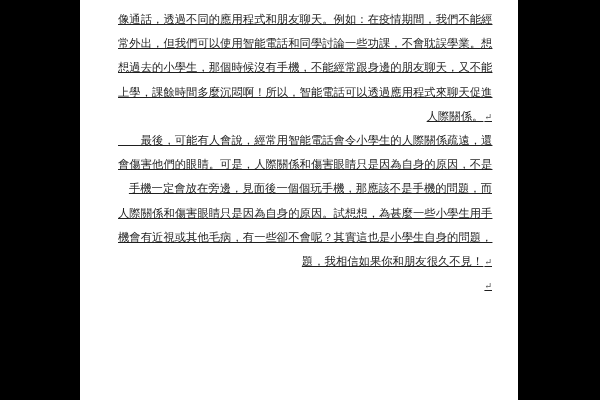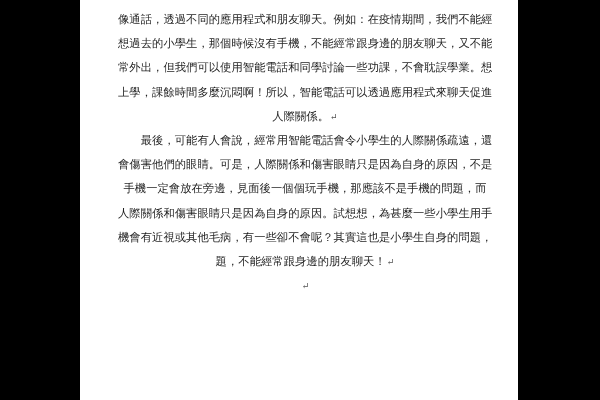--- a/index.html
+++ b/index.html
@@ -38,48 +38,49 @@
     margin: 0;
     padding: 0;
   }
   .text-line {
     height: 24.2px;
     line-height: 24.2px;
     font-size: 11.3px;
     letter-spacing: 0.05px;
     color: #1f1f1f;
     white-space: nowrap;
-    text-align: center;
+    text-align: right;
+    text-decoration: underline;
   }
   .return-mark {
     font-size: 9px;
     color: #555;
     margin-left: 1px;
     vertical-align: baseline;
   }
 </style>
 </head>
 <body>
 
 <div class="stage">
   <div class="letterbox left"></div>
   <div class="paper" id="paper">
       <div class="paragraph">
         <div class="text-line"><span>像通話，透過不同的應用程式和朋友聊天。例如：在疫情期間，我們不能經</span></div>
+        <div class="text-line"><span>常外出，但我們可以使用智能電話和同學討論一些功課，不會耽誤學業。想</span></div>
         <div class="text-line"><span>想過去的小學生，那個時候沒有手機，不能經常跟身邊的朋友聊天，又不能</span></div>
-        <div class="text-line"><span>常外出，但我們可以使用智能電話和同學討論一些功課，不會耽誤學業。想</span></div>
         <div class="text-line"><span>上學，課餘時間多麼沉悶啊！所以，智能電話可以透過應用程式來聊天促進</span></div>
         <div class="text-line"><span>人際關係。</span><span class="return-mark">↵</span></div>
       </div>
       <div class="paragraph">
         <div class="text-line"><span>　　最後，可能有人會說，經常用智能電話會令小學生的人際關係疏遠，還</span></div>
         <div class="text-line"><span>會傷害他們的眼睛。可是，人際關係和傷害眼睛只是因為自身的原因，不是</span></div>
         <div class="text-line"><span>手機一定會放在旁邊，見面後一個個玩手機，那應該不是手機的問題，而</span></div>
         <div class="text-line"><span>人際關係和傷害眼睛只是因為自身的原因。試想想，為甚麼一些小學生用手</span></div>
         <div class="text-line"><span>機會有近視或其他毛病，有一些卻不會呢？其實這也是小學生自身的問題，</span></div>
-        <div class="text-line"><span>題，不能經常跟身邊的朋友聊天！</span><span class="return-mark">↵</span></div>
+        <div class="text-line"><span>題，我相信如果你和朋友很久不見！</span><span class="return-mark">↵</span></div>
       </div>
       <div class="paragraph">
         <div class="text-line"><span></span><span class="return-mark">↵</span></div>
       </div>
     </div>
   <div class="letterbox right"></div>
 </div>
 
 </body></html>

